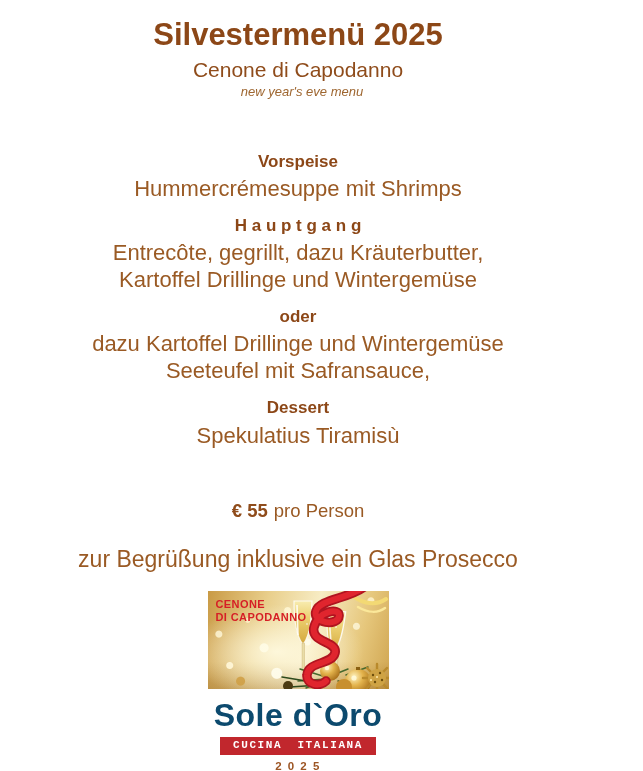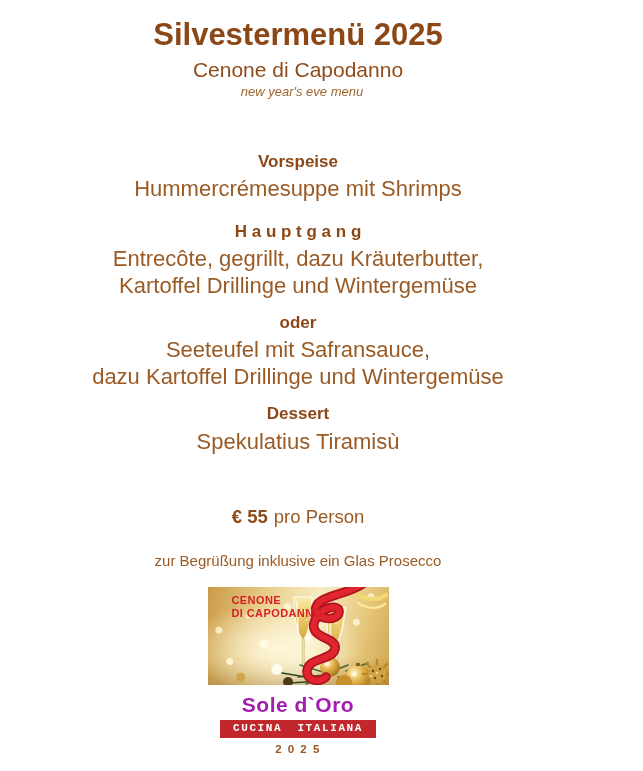--- a/index.html
+++ b/index.html
@@ -7,31 +7,31 @@
     width:643px;height:771px;background:#ffffff;
     font-family:"Liberation Sans","DejaVu Sans",sans-serif;
     overflow:hidden;
   }
   .page{width:596px;height:771px;text-align:center;box-sizing:border-box;padding-top:16px;}
 
   .title{font-size:31px;font-weight:bold;color:#8C4717;line-height:1.2;margin:0;}
   .subtitle{font-size:21px;color:#8F4C1B;line-height:1.2;margin-top:4px;}
   .subtitle-en{font-size:13px;font-style:italic;color:#9E6630;line-height:1.2;margin-top:2px;padding-left:8px;}
 
-  .course{margin-top:19px;}
+  .course{margin-top:13px;}
   .course.first{margin-top:52px;}
   .course.alt{margin-top:13px;}
   .course.dessert{margin-top:14px;}
   .course-heading{font-size:17px;font-weight:bold;color:#8C4717;line-height:1.2;margin-bottom:3px;}
   .course-line{font-size:22px;color:#9A5A24;line-height:1.24;}
 
   .price-line{margin-top:51px;font-size:18.5px;color:#9A5A24;}
   .price-amount{font-weight:bold;color:#8F4C1B;}
   .price-unit{margin-left:6px;}
-  .note{margin-top:24px;font-size:15px;color:#9A5A24;}
+  .note{margin-top:24px;font-size:23px;color:#9A5A24;}
 
   
   .photo{
     position:relative;width:181px;height:98px;margin:18px auto 0;overflow:hidden;
     background-color:#e3c87e;
     background-image:
       radial-gradient(circle at 12% 76%, rgba(255,246,214,0.95) 0 3px, rgba(255,246,214,0) 4px),
       radial-gradient(circle at 22% 30%, rgba(255,240,200,0.85) 0 2px, rgba(255,240,200,0) 3px),
       radial-gradient(circle at 31% 58%, rgba(255,252,230,0.9) 0 4px, rgba(255,252,230,0) 5px),
       radial-gradient(circle at 44% 20%, rgba(255,248,215,0.85) 0 3px, rgba(255,248,215,0) 4px),
@@ -40,28 +40,28 @@
       radial-gradient(circle at 82% 36%, rgba(255,250,225,0.75) 0 3px, rgba(255,250,225,0) 4px),
       radial-gradient(circle at 90% 10%, rgba(255,244,205,0.85) 0 3px, rgba(255,244,205,0) 4px),
       radial-gradient(circle at 6% 44%, rgba(255,248,218,0.8) 0 3px, rgba(255,248,218,0) 4px),
       radial-gradient(circle at 38% 84%, rgba(255,252,235,0.95) 0 5px, rgba(255,252,235,0) 6px),
       radial-gradient(circle at 18% 92%, rgba(208,160,70,0.9) 0 4px, rgba(208,160,70,0) 5px),
       radial-gradient(ellipse at 38% 62%, rgba(255,250,224,0.9), rgba(255,250,224,0) 55%),
       linear-gradient(to bottom, rgba(0,0,0,0) 72%, rgba(148,98,28,0.38) 100%),
       linear-gradient(105deg, #c99a45 0%, #e9cf8c 30%, #f7ecc4 55%, #e6c77c 80%, #cfa44f 100%);
   }
   .photo-caption{
-    position:absolute;left:24px;top:7px;z-index:3;text-align:left;
+    position:absolute;left:8px;top:7px;z-index:3;text-align:left;
     font-size:11px;font-weight:bold;color:#D61F26;line-height:1.15;letter-spacing:0.4px;
   }
   .photo svg{position:absolute;left:0;top:0;z-index:2;}
 
   
   .logo{margin-top:8px;}
-  .logo-name{font-size:21px;font-weight:bold;color:#a21caf;line-height:1.15;letter-spacing:0.5px;}
+  .logo-name{font-size:32px;font-weight:bold;color:#0c4a6e;line-height:1.15;letter-spacing:0.5px;}
   .logo-banner{
     display:inline-block;background:#C1272D;color:#ffffff;
     font-size:11px;font-weight:bold;letter-spacing:1.6px;word-spacing:7px;
     padding:2px 13px 3px;margin-top:2px;line-height:1.2;font-family:Liberation Mono, monospace;
   }
   .logo-year{font-size:11.5px;font-weight:bold;color:#9C5524;letter-spacing:1.5px;margin-top:5px;}
 </style>
 </head>
 <body>
 
@@ -77,22 +77,22 @@
   </div>
 
   <div class="course">
     <div class="course-heading">H a u p t g a n g</div>
     <div class="course-line">Entrecôte, gegrillt, dazu Kräuterbutter,</div>
     <div class="course-line">Kartoffel Drillinge und Wintergemüse</div>
   </div>
 
   <div class="course alt">
     <div class="course-heading">oder</div>
+    <div class="course-line">dazu Kartoffel Drillinge und Wintergemüse</div>
     <div class="course-line">Seeteufel mit Safransauce,</div>
-    <div class="course-line">dazu Kartoffel Drillinge und Wintergemüse</div>
   </div>
 
   <div class="course dessert">
     <div class="course-heading">Dessert</div>
     <div class="course-line">Spekulatius Tiramisù</div>
   </div>
 
   <div class="price-line">
     <span class="price-amount">€ 55</span><span class="price-unit">pro Person</span>
   </div>

